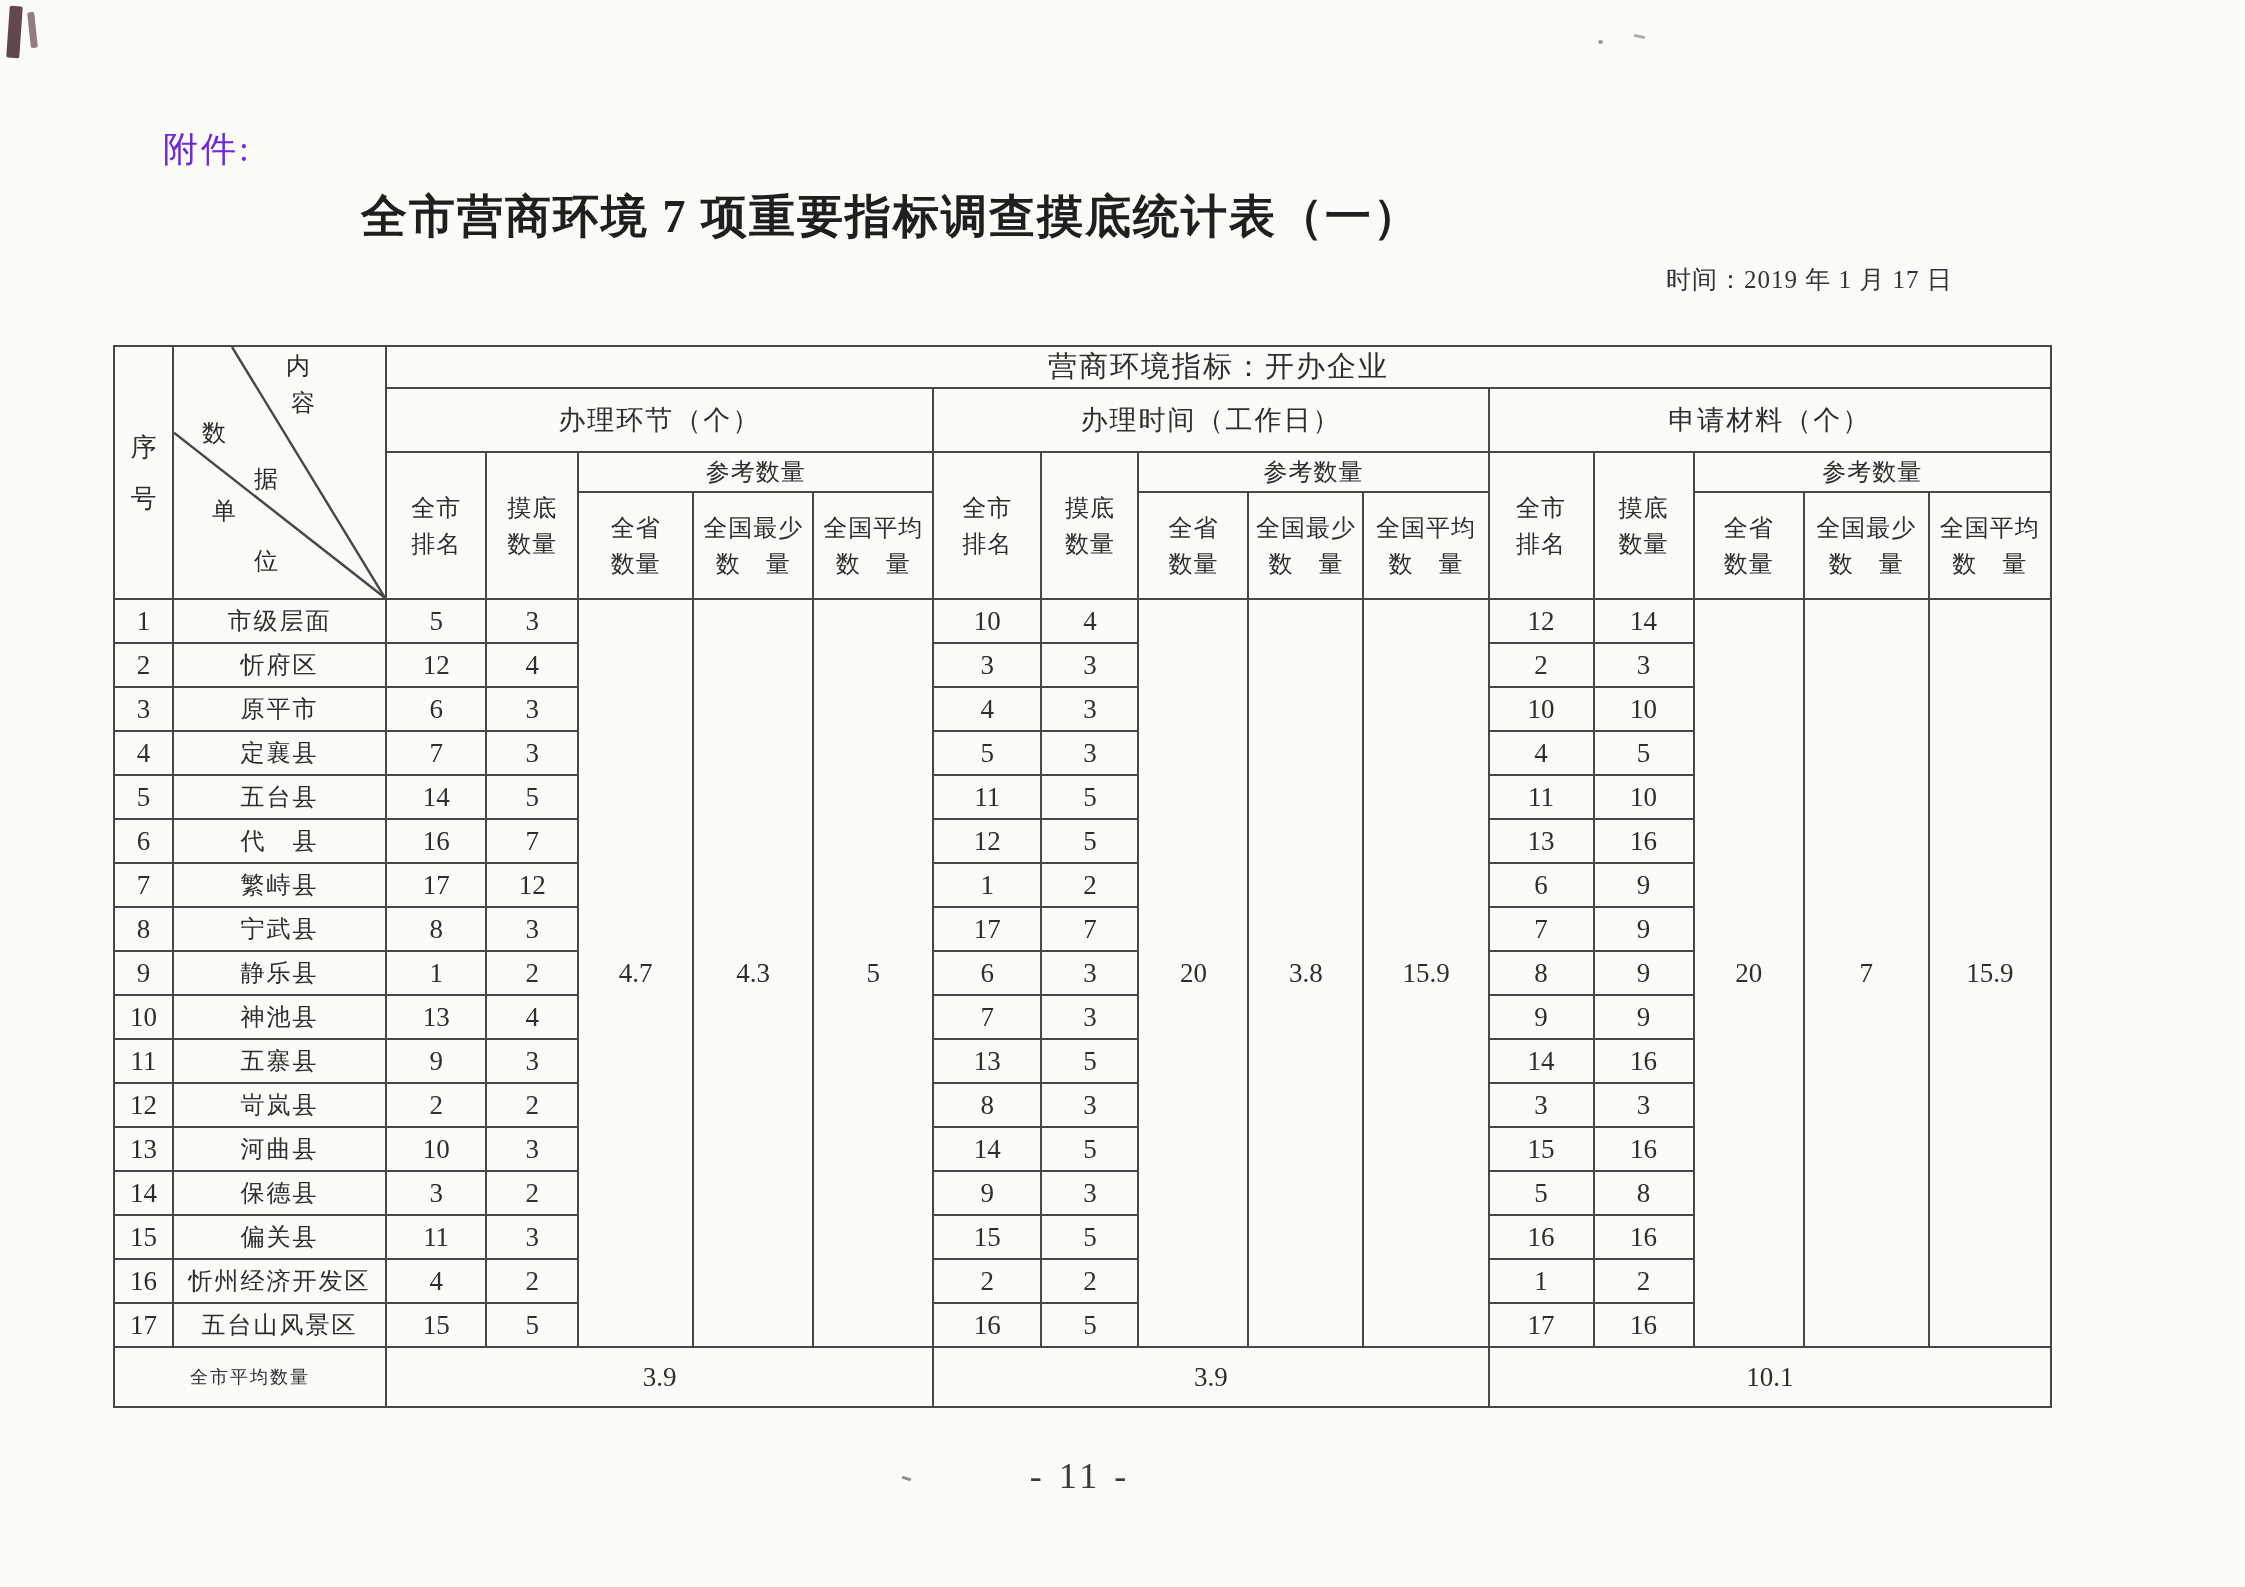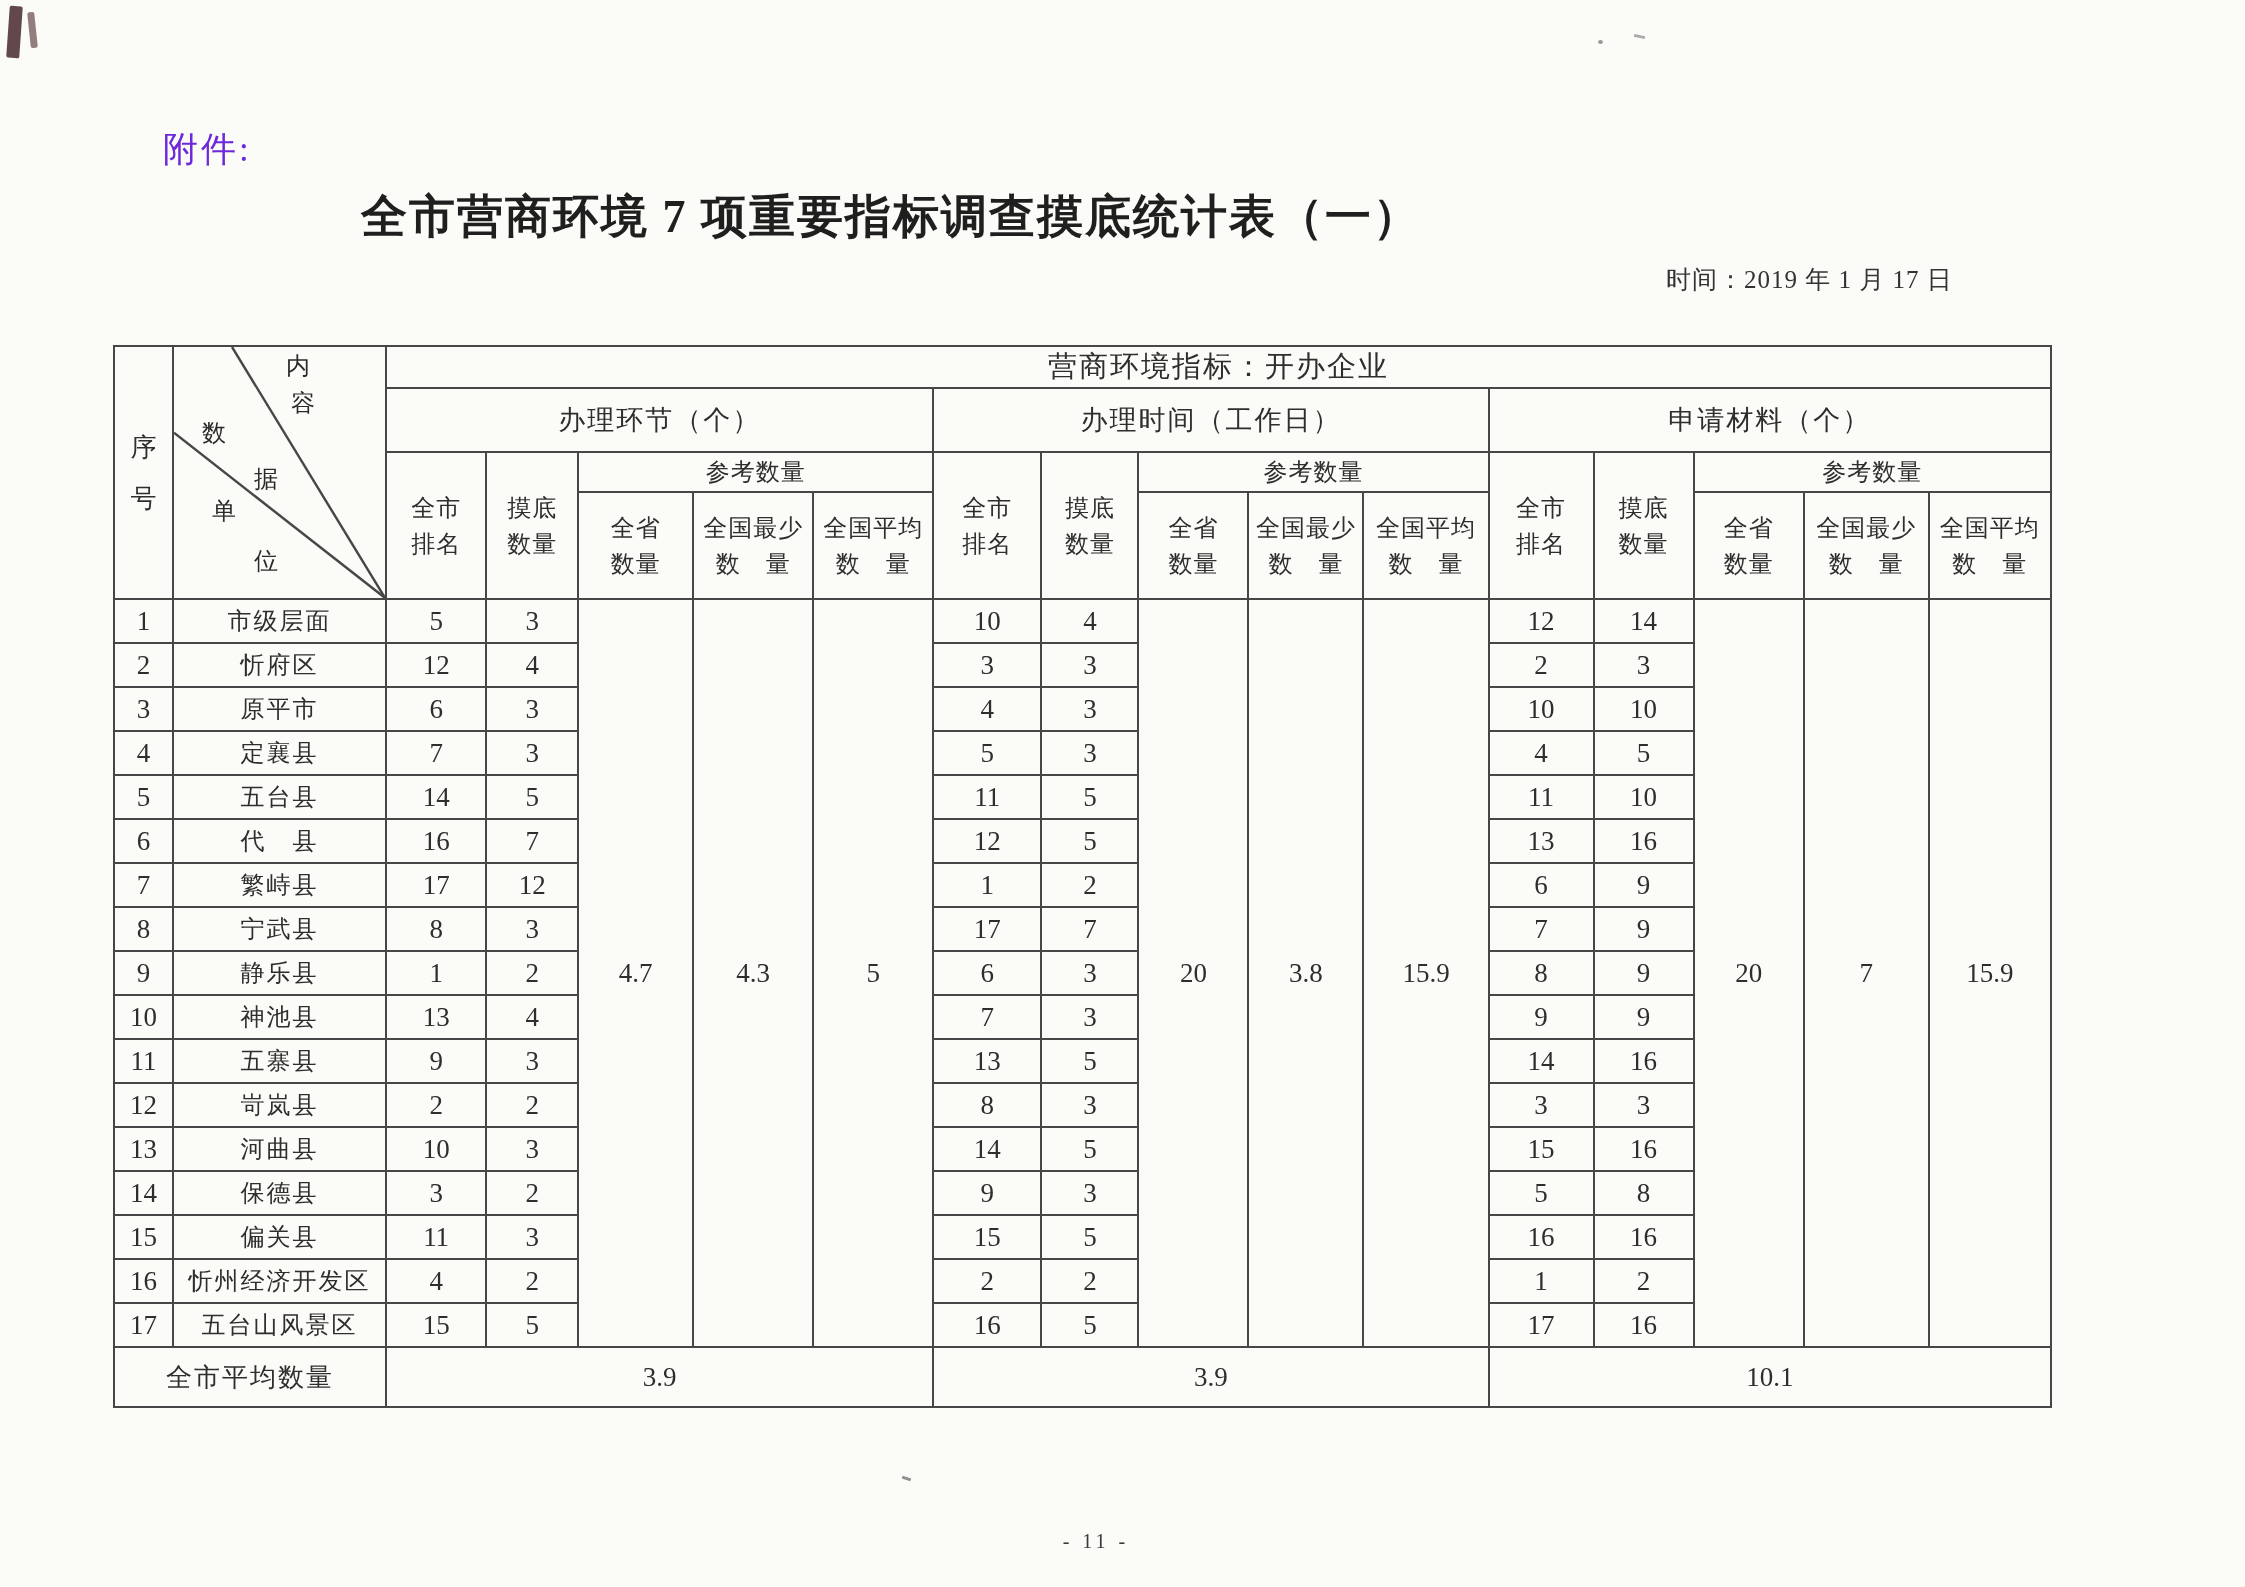--- a/index.html
+++ b/index.html
@@ -70,26 +70,26 @@
   .d-data span:nth-child(2){left:80px;top:116px;}
   .d-unit span:nth-child(1){left:38px;top:148px;}
   .d-unit span:nth-child(2){left:80px;top:198px;}
   .c-no{font-size:27px;}
   .c-unit{font-size:24px;letter-spacing:2px;margin-left:8px;}
   .c-num{font-size:27px;}
   .c-ref{font-size:27px;}
   .bold{font-weight:bold;color:#1a1a1a;}
   .avg-label{
     font-family:"Liberation Sans", sans-serif;
-    font-size:26px;font-weight:bold;letter-spacing:2px;color:#1d1d1d;
+    font-size:18px;font-weight:bold;letter-spacing:2px;color:#1d1d1d;
   }
   .avg-val{font-size:27px;font-weight:bold;color:#1d1d1d;margin-top:20px;}
   .page-num{
-    position:absolute;left:0;top:1530px;width:2160px;
-    text-align:center;font-size:20px;letter-spacing:4px;color:#3a3a3a;padding-left:16px;
+    position:absolute;left:0;top:1455px;width:2160px;
+    text-align:center;font-size:36px;letter-spacing:4px;color:#3a3a3a;
   }
   .artifact{position:absolute;}
   .a1{left:8px;top:6px;width:13px;height:52px;background:#46282c;opacity:.85;transform:rotate(4deg);border-radius:2px;}
   .a2{left:29px;top:12px;width:7px;height:36px;background:#5a3a3a;opacity:.65;transform:rotate(-6deg);border-radius:2px;}
   .a3{left:1598px;top:40px;width:5px;height:4px;background:#9a9a9a;border-radius:50%;}
   .a4{left:1634px;top:35px;width:11px;height:3px;background:#ababab;transform:rotate(12deg);}
   .a5{left:902px;top:1477px;width:9px;height:3px;background:#8f8f8f;transform:rotate(18deg);}
 </style>
 </head>
 <body>

